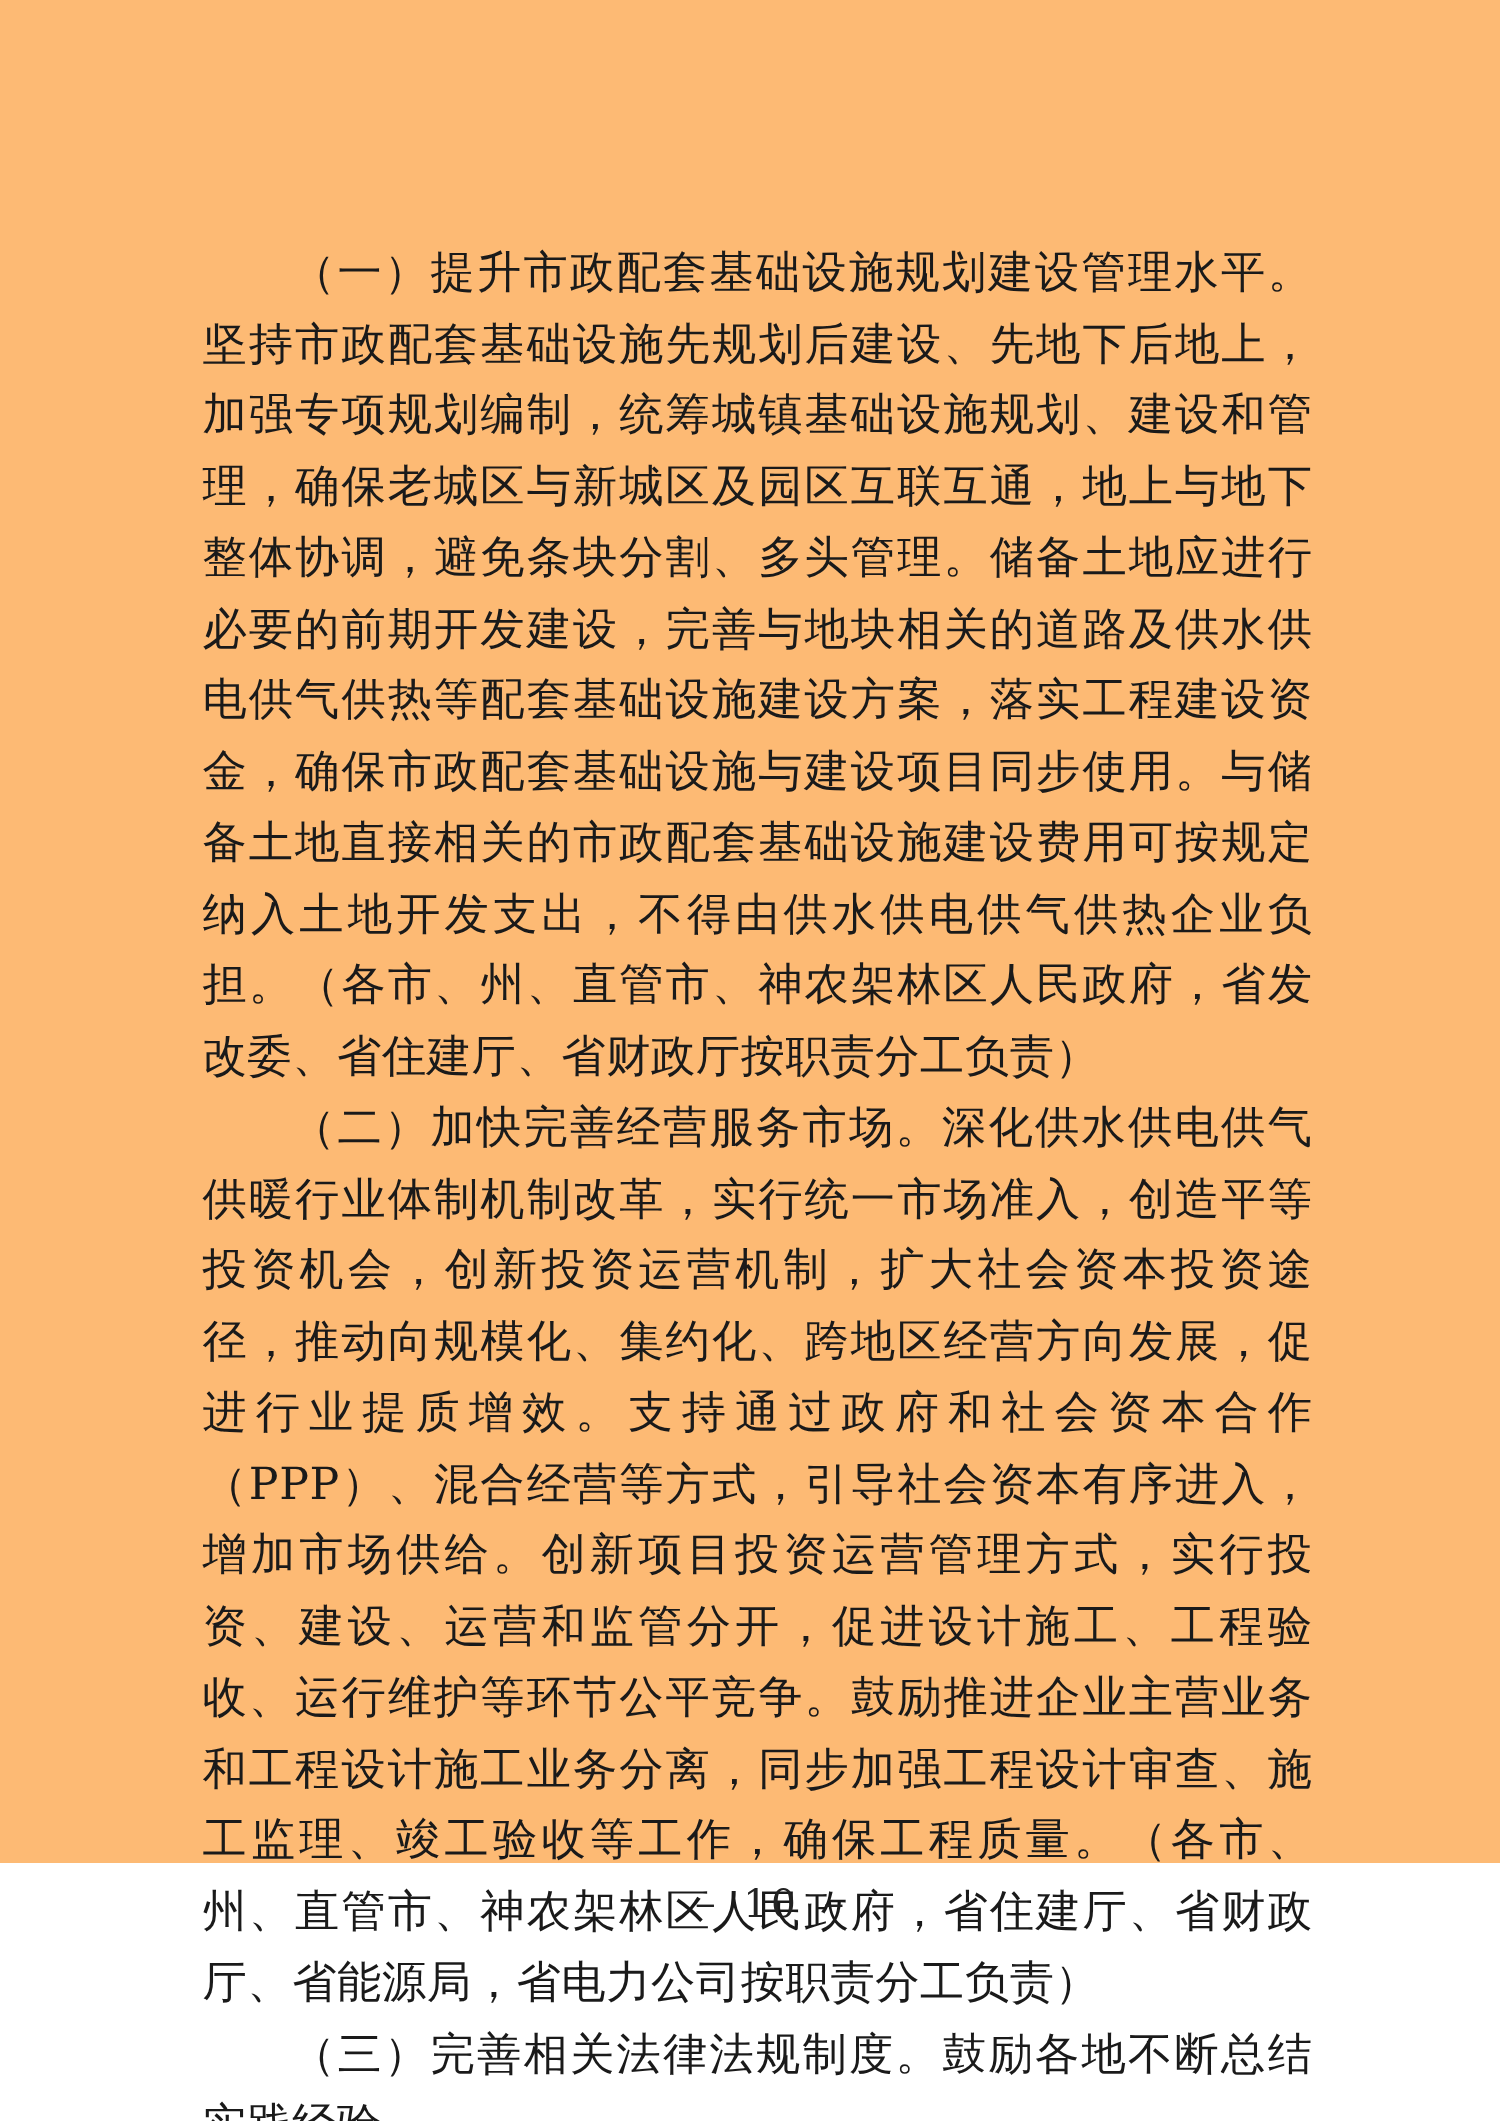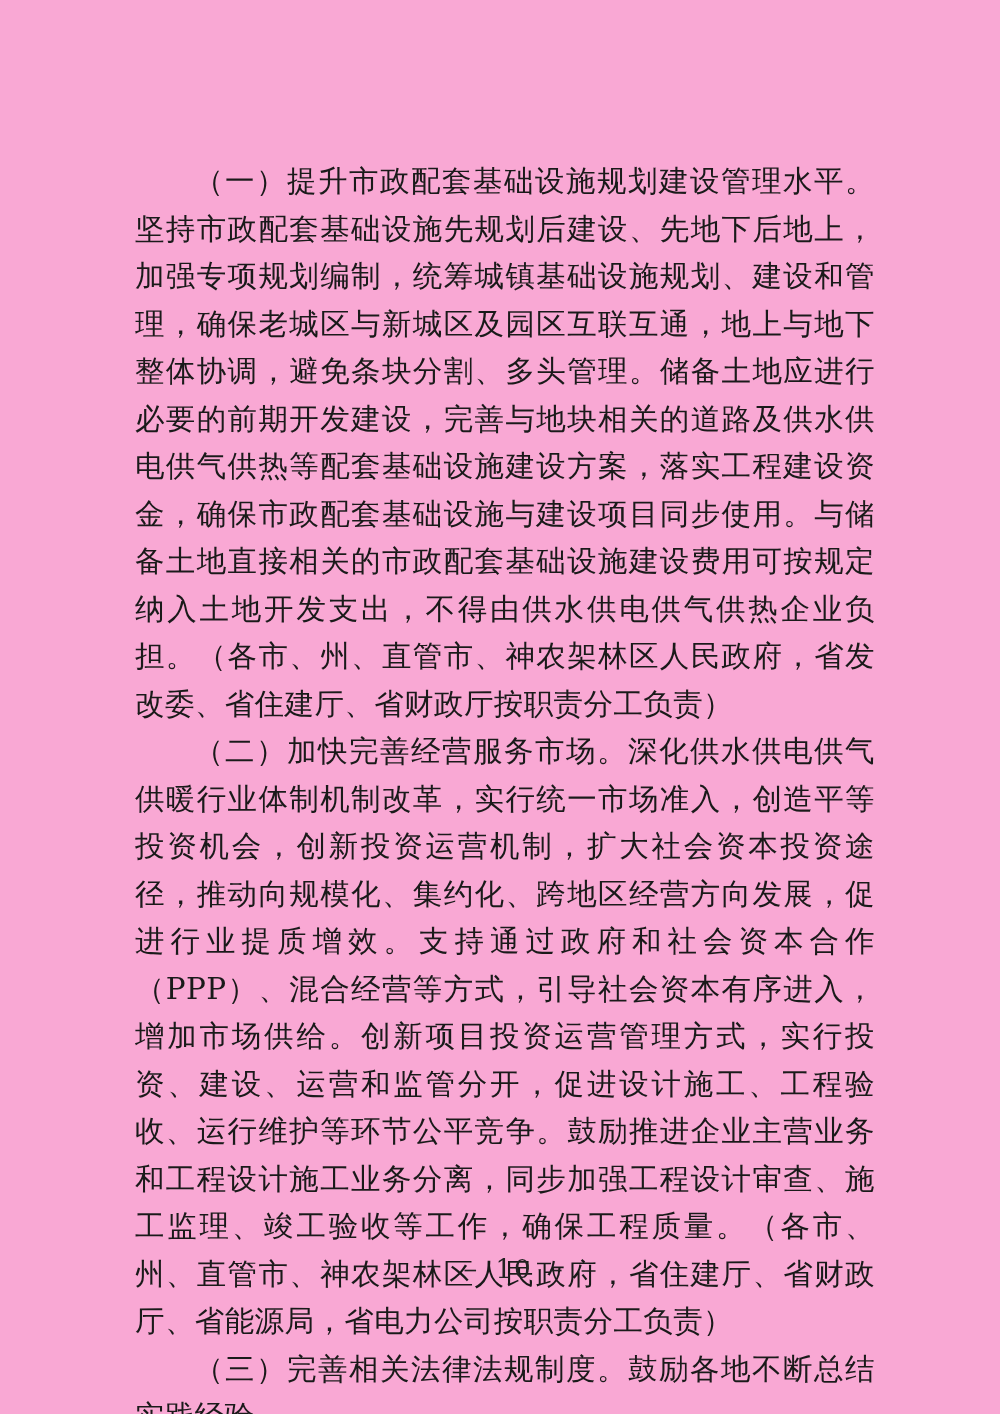--- a/index.html
+++ b/index.html
@@ -13,22 +13,22 @@
     font-family: "DejaVu Serif", serif;
     color: #1b1b1b;
     position: relative;
     overflow: hidden;
   }
   .page {
     position: absolute;
     left: 0;
     top: 0;
     width: 1000px;
-    height: 1414px;
-    background: #f9a8d4;
+    height: 1242px;
+    background: #fdba74;
   }
   .content {
     position: absolute;
     left: 135px;
     top: 158px;
     width: 740px;
   }
   .para {
     font-size: 29.5px;
     line-height: 47.5px;

